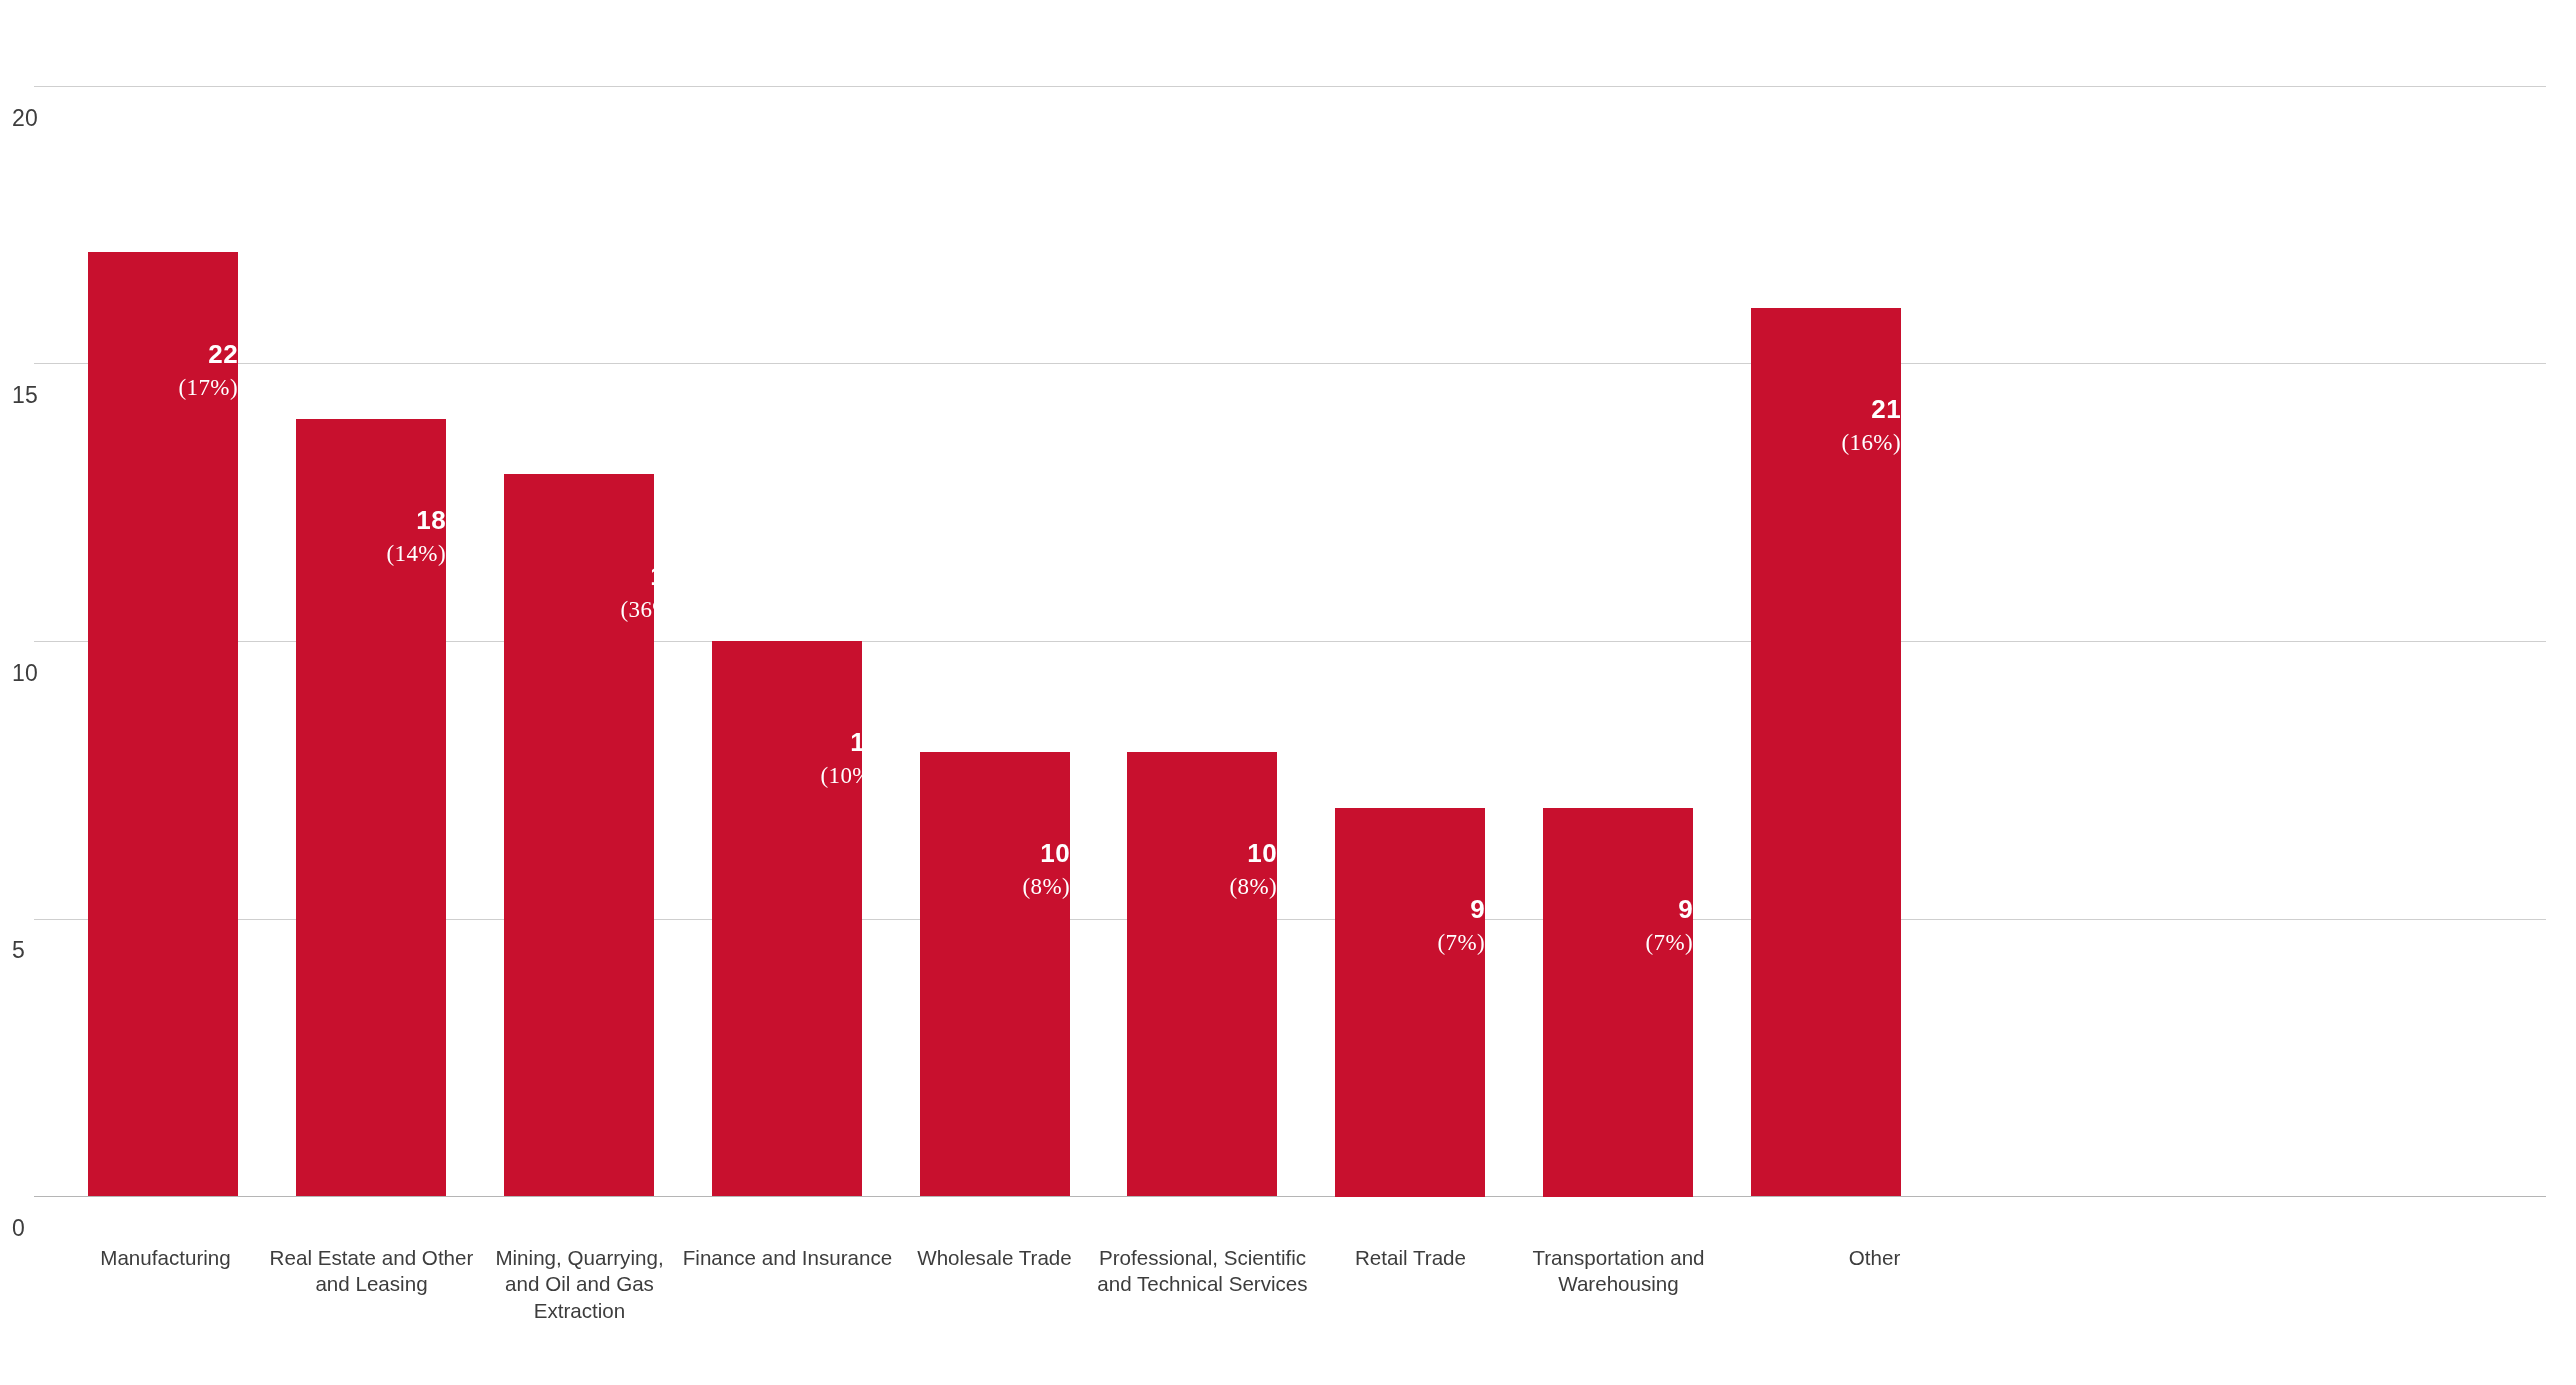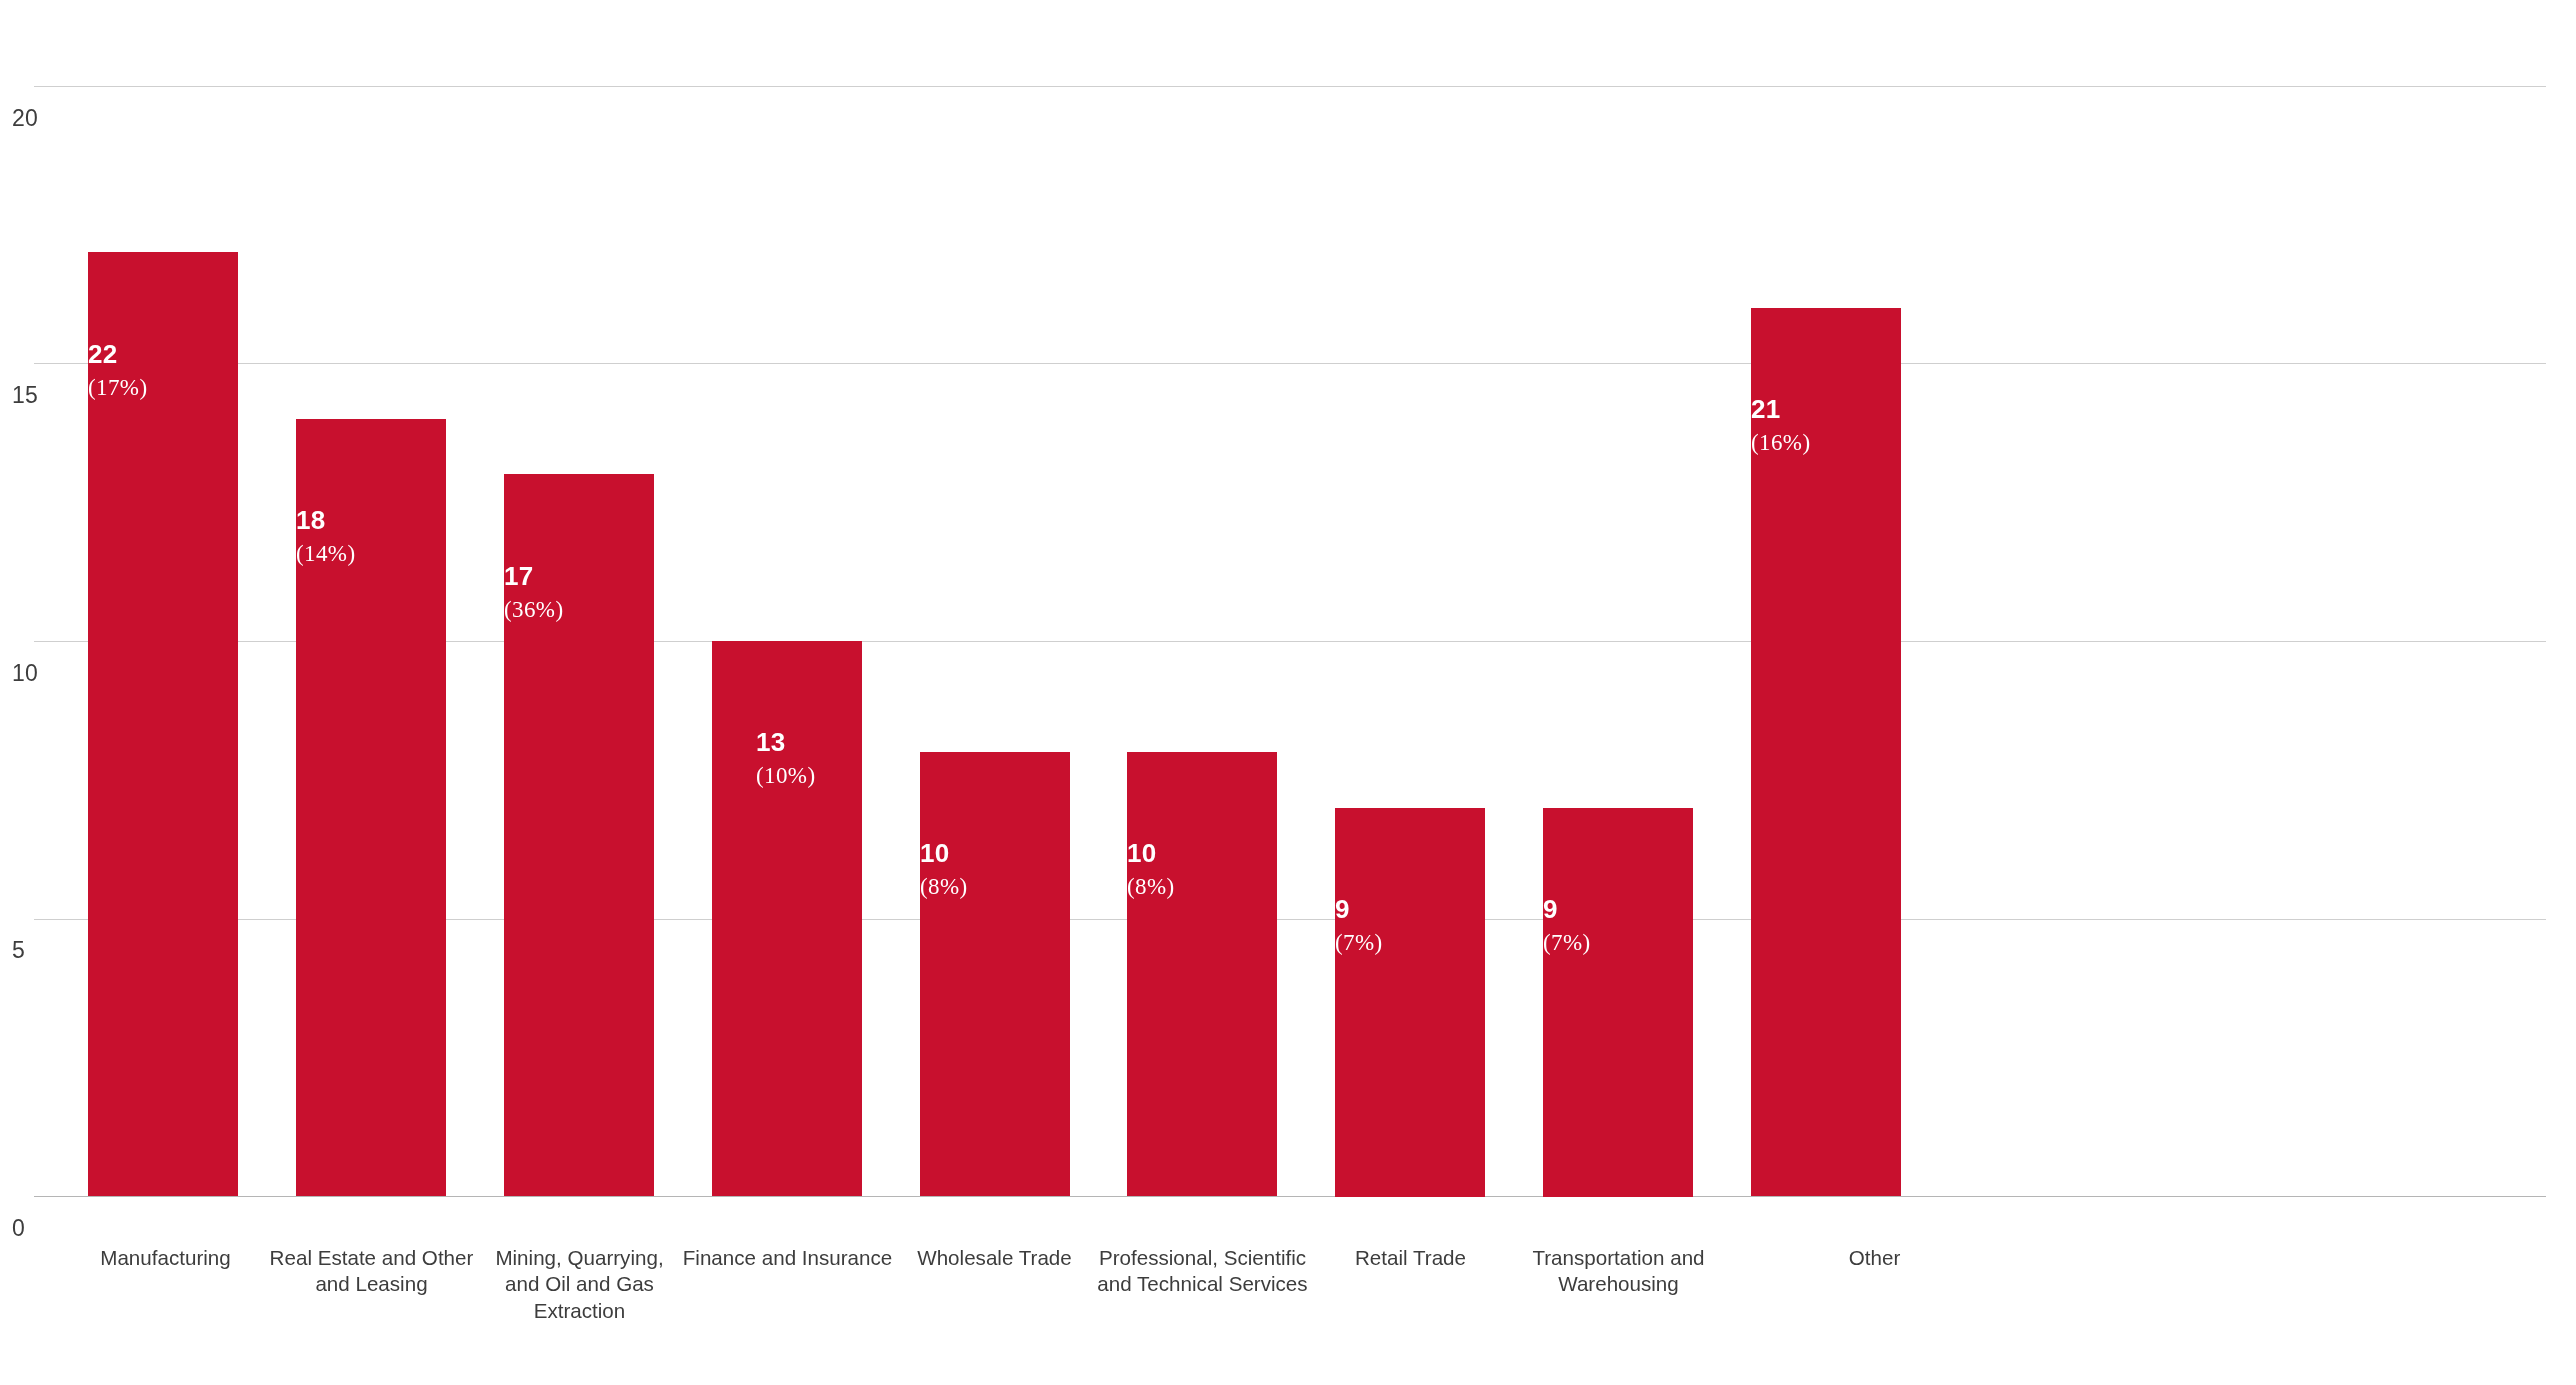--- a/index.html
+++ b/index.html
@@ -57,21 +57,21 @@
   }
 
   
   .bar {
     position: absolute;
     background: #C8102E;
   }
 
   .bar-label {
     position: absolute;
-    text-align: left;
+    text-align: right;
     color: #ffffff;
     font-family: "Liberation Sans", sans-serif;
     line-height: 1.0;
     pointer-events: none;
   }
   .bar-label .count {
     display: block;
     font-size: 26px;
     font-weight: bold;
     letter-spacing: 0.4px;
@@ -127,21 +127,21 @@
         <div class="bar-label" style="left: 296px; width: 150px; top: 507px;">
           <span class="count">18</span>
           <span class="pct">(14%)</span>
         </div>
         <div class="bar" title="Mining, Quarrying, and Oil and Gas Extraction" style="left: 504px; top: 474px; width: 150px; height: 722px; background: rgb(200, 16, 46);"></div>
         <div class="bar-label" style="left: 504px; width: 176px; top: 563px;">
           <span class="count">17</span>
           <span class="pct">(36%)</span>
         </div>
         <div class="bar" title="Finance and Insurance" style="left: 712px; top: 641px; width: 150px; height: 555px; background: rgb(200, 16, 46);"></div>
-        <div class="bar-label" style="left: 756px; width: 178px; top: 729px;">
+        <div class="bar-label" style="left: 702px; width: 178px; top: 729px;">
           <span class="count">13</span>
           <span class="pct">(10%)</span>
         </div>
         <div class="bar" title="Wholesale Trade" style="left: 920px; top: 752px; width: 150px; height: 444px; background: rgb(200, 16, 46);"></div>
         <div class="bar-label" style="left: 920px; width: 150px; top: 840px;">
           <span class="count">10</span>
           <span class="pct">(8%)</span>
         </div>
         <div class="bar" title="Professional, Scientific and Technical Services" style="left: 1127px; top: 752px; width: 150px; height: 444px; background: rgb(200, 16, 46);"></div>
         <div class="bar-label" style="left: 1127px; width: 150px; top: 840px;">

